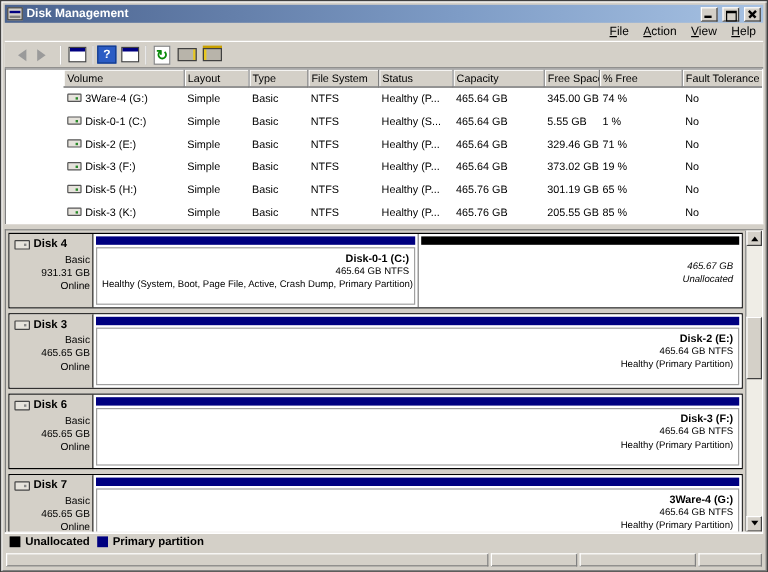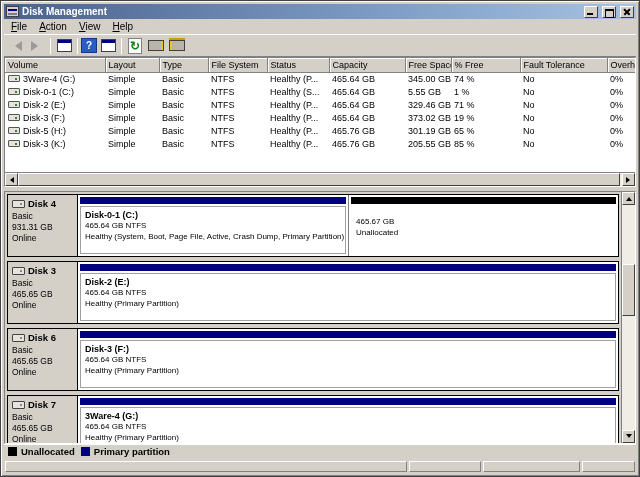--- a/index.html
+++ b/index.html
@@ -22,42 +22,42 @@
   .title-text{color:#fff;font-weight:bold;font-size:10px;flex:1;white-space:nowrap;overflow:hidden;}
   .winbtn{width:14px;height:12px;background:#d4d0c8;border:1px solid;border-color:#fff #404040 #404040 #fff;
     position:relative;flex:0 0 14px;margin-left:1px;cursor:default;}
   .winbtn.min::before{content:"";position:absolute;left:2px;bottom:2px;width:6px;height:2px;background:#000;}
   .winbtn.max::before{content:"";position:absolute;left:2px;top:2px;width:7px;height:6px;border:1px solid #000;border-top-width:2px;}
   .winbtn.close::before,.winbtn.close::after{content:"";position:absolute;left:2px;top:4px;width:8px;height:1.5px;background:#000;}
   .winbtn.close::before{transform:rotate(45deg);}
   .winbtn.close::after{transform:rotate(-45deg);}
   
   .menubar{height:16px;flex:0 0 16px;display:flex;align-items:center;font-size:10px;
-    border-bottom:1px solid #fff;padding-left:1px;}
+    border-bottom:1px solid #fff;padding-left:1px;justify-content:flex-end;}
   .menu-item{padding:1px 6px;cursor:default;}
   .menu-item::first-letter{text-decoration:underline;}
   
   .toolbar{height:22px;flex:0 0 22px;display:flex;align-items:center;gap:1px;
     border-bottom:1px solid #808080;box-shadow:0 1px 0 #fff;padding:0 2px;}
   .tbtn{width:20px;height:20px;display:flex;align-items:center;justify-content:center;cursor:default;}
   .tsep{width:1px;height:16px;background:#808080;border-right:1px solid #fff;margin:0 2px;flex:0 0 1px;}
   .back-icon::before{content:"";display:block;width:0;height:0;border:5px solid transparent;border-right:7px solid #9a9a9a;}
   .forward-icon::before{content:"";display:block;width:0;height:0;border:5px solid transparent;border-left:7px solid #9a9a9a;}
   .console-tree-icon::before,.properties-window-icon::before{content:"";display:block;width:13px;height:11px;
     background:#fff;border:1px solid #404040;box-shadow:inset 0 3px 0 #000080;}
   .help-icon{background:#2b5cc4;border:1px solid #123a8a;width:16px;height:15px;color:#fff;font-weight:bold;font-size:10px;}
   .help-icon::before{content:"?";}
   .refresh-icon::before{content:"↻";color:#0a8a0a;font-weight:bold;font-size:12px;background:#fff;border:1px solid #808080;
     width:12px;height:14px;display:flex;align-items:center;justify-content:center;}
   .rescan-disks-icon::before{content:"";display:block;width:14px;height:9px;background:#b8b4aa;border:1px solid #404040;
     box-shadow:inset -2px 0 0 #e8c820;}
   .disk-settings-icon::before{content:"";display:block;width:14px;height:9px;background:#b8b4aa;border:1px solid #404040;
     box-shadow:inset 2px 0 0 #e8c820, 0 -2px 0 #c8a000;}
   
-  .toppane{flex:0 0 130px;display:flex;flex-direction:column;border:1px solid;border-color:#808080 #fff #fff #808080;background:#fff;overflow:hidden;}
+  .toppane{flex:0 0 130px;display:flex;flex-direction:row;border:1px solid;border-color:#808080 #fff #fff #808080;background:#fff;overflow:hidden;padding-left:48px;}
   table{border-collapse:collapse;table-layout:fixed;width:632px;flex:0 0 auto;}
   th{background:#d4d0c8;font-size:9px;font-weight:normal;text-align:left;height:14px;padding:0 3px;
      border-right:1px solid #808080;border-bottom:1px solid #808080;
      box-shadow:inset 1px 1px 0 #fff;white-space:nowrap;overflow:hidden;cursor:default;}
   td{font-size:9px;height:13px;padding:0 3px;white-space:nowrap;overflow:hidden;cursor:default;}
   .vol-cell{display:flex;align-items:center;gap:3px;}
   .volume-icon{width:12px;height:7px;background:#e6e3dc;border:1px solid #555;border-radius:1px;flex:0 0 12px;position:relative;}
   .volume-icon::before{content:"";position:absolute;right:2px;top:2px;width:2px;height:2px;background:#2a8a2a;}
   
   .hscroll{flex:0 0 13px;margin-top:auto;display:flex;background:#efede6;border-top:1px solid #808080;}
@@ -67,21 +67,21 @@
   .arr.left{border-right:4px solid #000;margin-left:-2px;}
   .arr.right{border-left:4px solid #000;margin-right:-2px;}
   .arr.up{border-bottom:4px solid #000;margin-top:-2px;}
   .arr.down{border-top:4px solid #000;margin-bottom:-2px;}
   .hthumb{flex:1;background:#d4d0c8;border:1px solid;border-color:#fff #404040 #404040 #fff;margin-right:2px;}
   
   .splitter{flex:0 0 4px;background:#d4d0c8;}
   
   .bottompane{flex:0 0 253px;border:1px solid;border-color:#808080 #fff #fff #808080;background:#d4d0c8;
     display:flex;overflow:hidden;}
-  .diskarea{flex:1;overflow:hidden;position:relative;padding:2px 2px 0 2px;}
+  .diskarea{flex:1;overflow:hidden;position:relative;padding:2px 2px 0 2px;text-align:right;}
   .disk-row{height:63px;margin-bottom:4px;display:flex;border:1px solid #000;background:#fff;}
   .disk-left{flex:0 0 70px;background:#d4d0c8;border-right:1px solid #000;padding:3px 2px 2px 4px;font-size:8.5px;line-height:1.3;overflow:hidden;}
   .disk-title{font-weight:bold;font-size:9.5px;display:flex;align-items:center;gap:3px;margin-bottom:1px;}
   .disk-icon{width:13px;height:8px;background:#e6e3dc;border:1px solid #444;border-radius:1px;flex:0 0 13px;position:relative;}
   .disk-icon::before{content:"";position:absolute;right:2px;top:2px;width:2px;height:2px;background:#888;}
   .disk-graph{flex:1;display:flex;background:#fff;overflow:hidden;}
   .partition{display:flex;flex-direction:column;padding:2px;overflow:hidden;}
   .partition + .partition{border-left:1px solid #808080;}
   .pstrip{flex:0 0 7px;margin-bottom:2px;}
   .pbody{flex:1;border:1px solid #a0a0a0;padding:2px 4px;font-size:8px;line-height:1.35;overflow:hidden;white-space:nowrap;}
@@ -297,21 +297,21 @@
       </div>
       <div class="disk-graph">
             <div class="partition primary" style="width: 50%;">
       <div class="pstrip" style="background: rgb(0, 0, 128);"></div>
       <div class="pbody">
         <div class="ptitle">Disk-0-1 (C:)</div>
         <div class="psize">465.64 GB NTFS</div>
         <div class="pstatus">Healthy (System, Boot, Page File, Active, Crash Dump, Primary Partition)</div>
       </div>
     </div>
-            <div class="partition unallocated" style="width: 50%;">
+            <div class="partition unallocated" style="width: 50%; font-style: italic;">
       <div class="pstrip" style="background: rgb(0, 0, 0);"></div>
       <div class="pbody">
 
         <div class="psize">465.67 GB</div>
         <div class="pstatus">Unallocated</div>
       </div>
     </div>
           </div>
     </div>
         <div class="disk-row">

